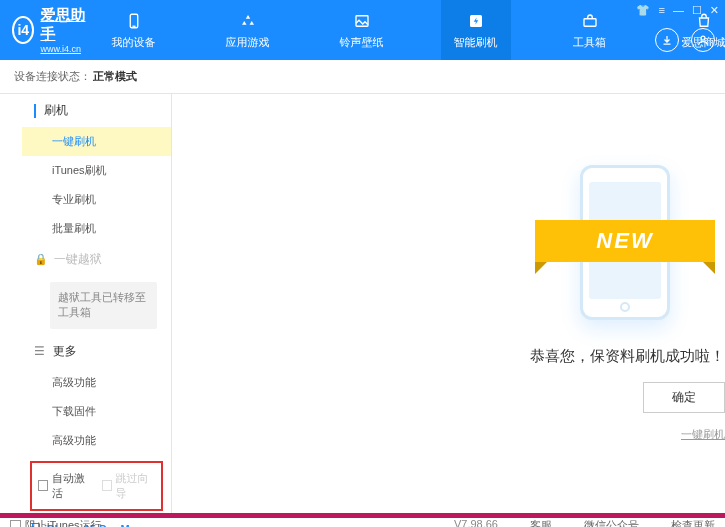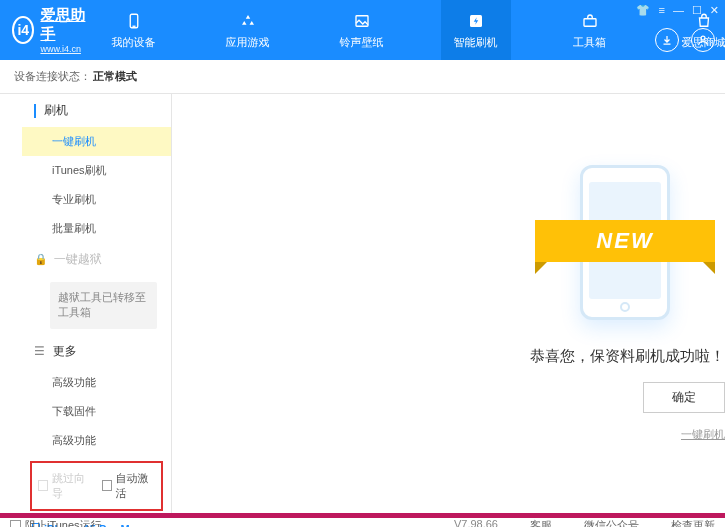--- a/index.html
+++ b/index.html
@@ -183,27 +183,27 @@
       <div class="side-head">
           <span class="hamburger">☰</span>
           <span>更多</span>
         </div>
       <div class="side-item">高级功能</div>
       <div class="side-item">下载固件</div>
       <div class="side-item">高级功能</div>
     </div>
     <div style="flex:1"></div>
     <div class="checkbox-area">
+      <label class="cb-item">
+          <span class="cb-box"></span>
+          <span>自动激活</span>
+        </label>
       <label class="cb-item disabled">
           <span class="cb-box"></span>
           <span>跳过向导</span>
-        </label>
-      <label class="cb-item">
-          <span class="cb-box"></span>
-          <span>自动激活</span>
         </label>
     </div>
     <div class="device-info">
       <div class="device-name">
           <span class="phone-icon"></span>
           <span>iPhone 15 Pro Max</span>
         </div>
 
     </div>
   </div>

